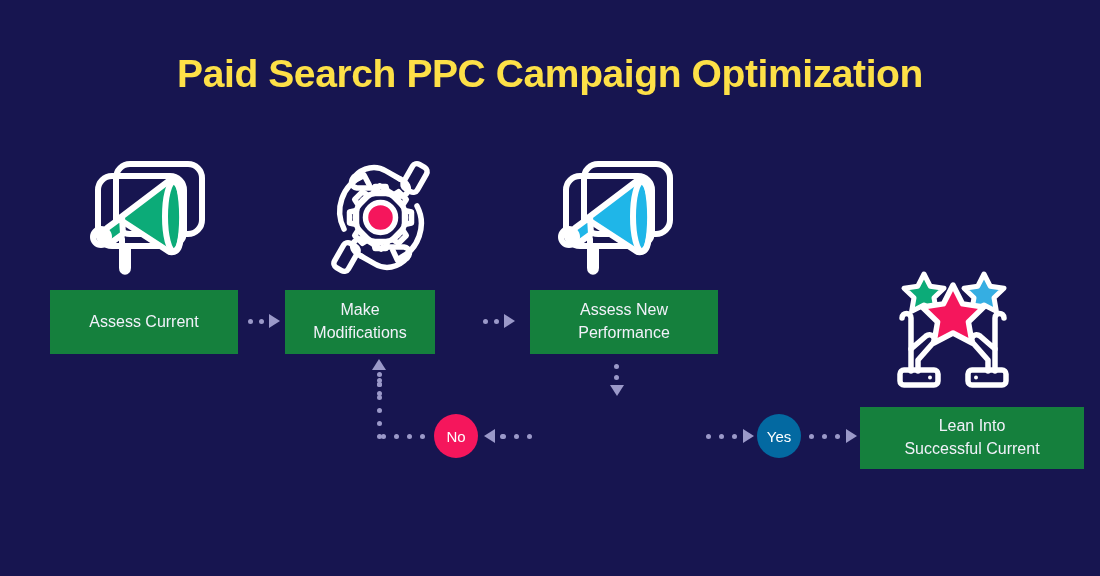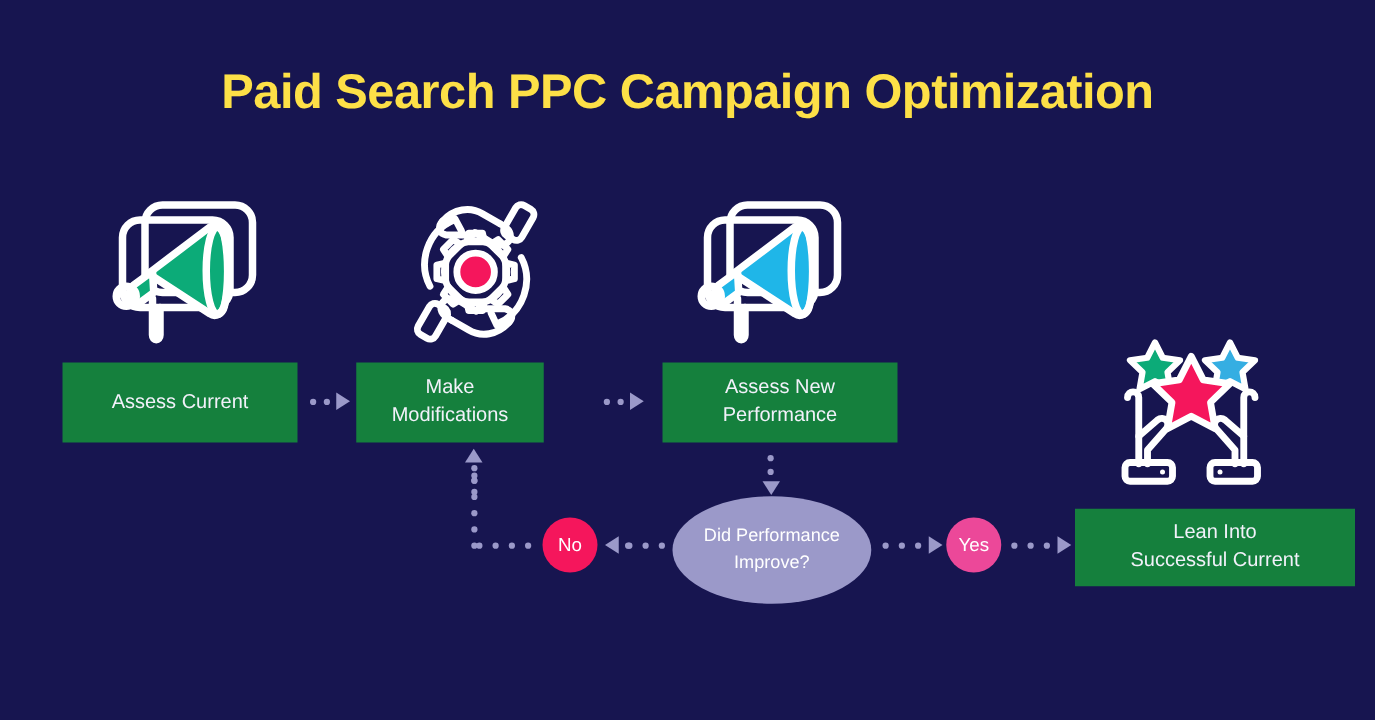--- a/index.html
+++ b/index.html
@@ -82,21 +82,21 @@
   .badge {
     position: absolute;
     border-radius: 50%;
     display: flex;
     align-items: center;
     justify-content: center;
     font-size: 15px;
     color: #ffffff;
   }
   #badge-no  { left: 434px; top: 414px; width: 44px; height: 44px; background: #f5165c; }
-  #badge-yes { left: 757px; top: 414px; width: 44px; height: 44px; background: #ec4899; }
+  #badge-yes { left: 757px; top: 414px; width: 44px; height: 44px; background: #0369a1; }
 
   
   .dot {
     position: absolute;
     width: 5px;
     height: 5px;
     border-radius: 50%;
     background: #9b99c9;
   }
   .tri {
@@ -236,26 +236,20 @@
     </span>
   </div>
 
   <div class="pbox" id="box-lean-into">
     <span>
       <span class="lbl">Lean Into</span>
       <span class="lbl">Successful Current</span>
     </span>
   </div>
 
-  <div id="decision">
-    <span>
-      <span class="lbl">Did Performance</span>
-      <span class="lbl">Improve?</span>
-    </span>
-  </div>
 
   <div class="badge" id="badge-no">
     <span>No</span>
   </div>
   <div class="badge" id="badge-yes">
     <span>Yes</span>
   </div>
 
   <div class="dot" style="left:248px; top:319px;"></div>
   <div class="dot" style="left:259px; top:319px;"></div>

